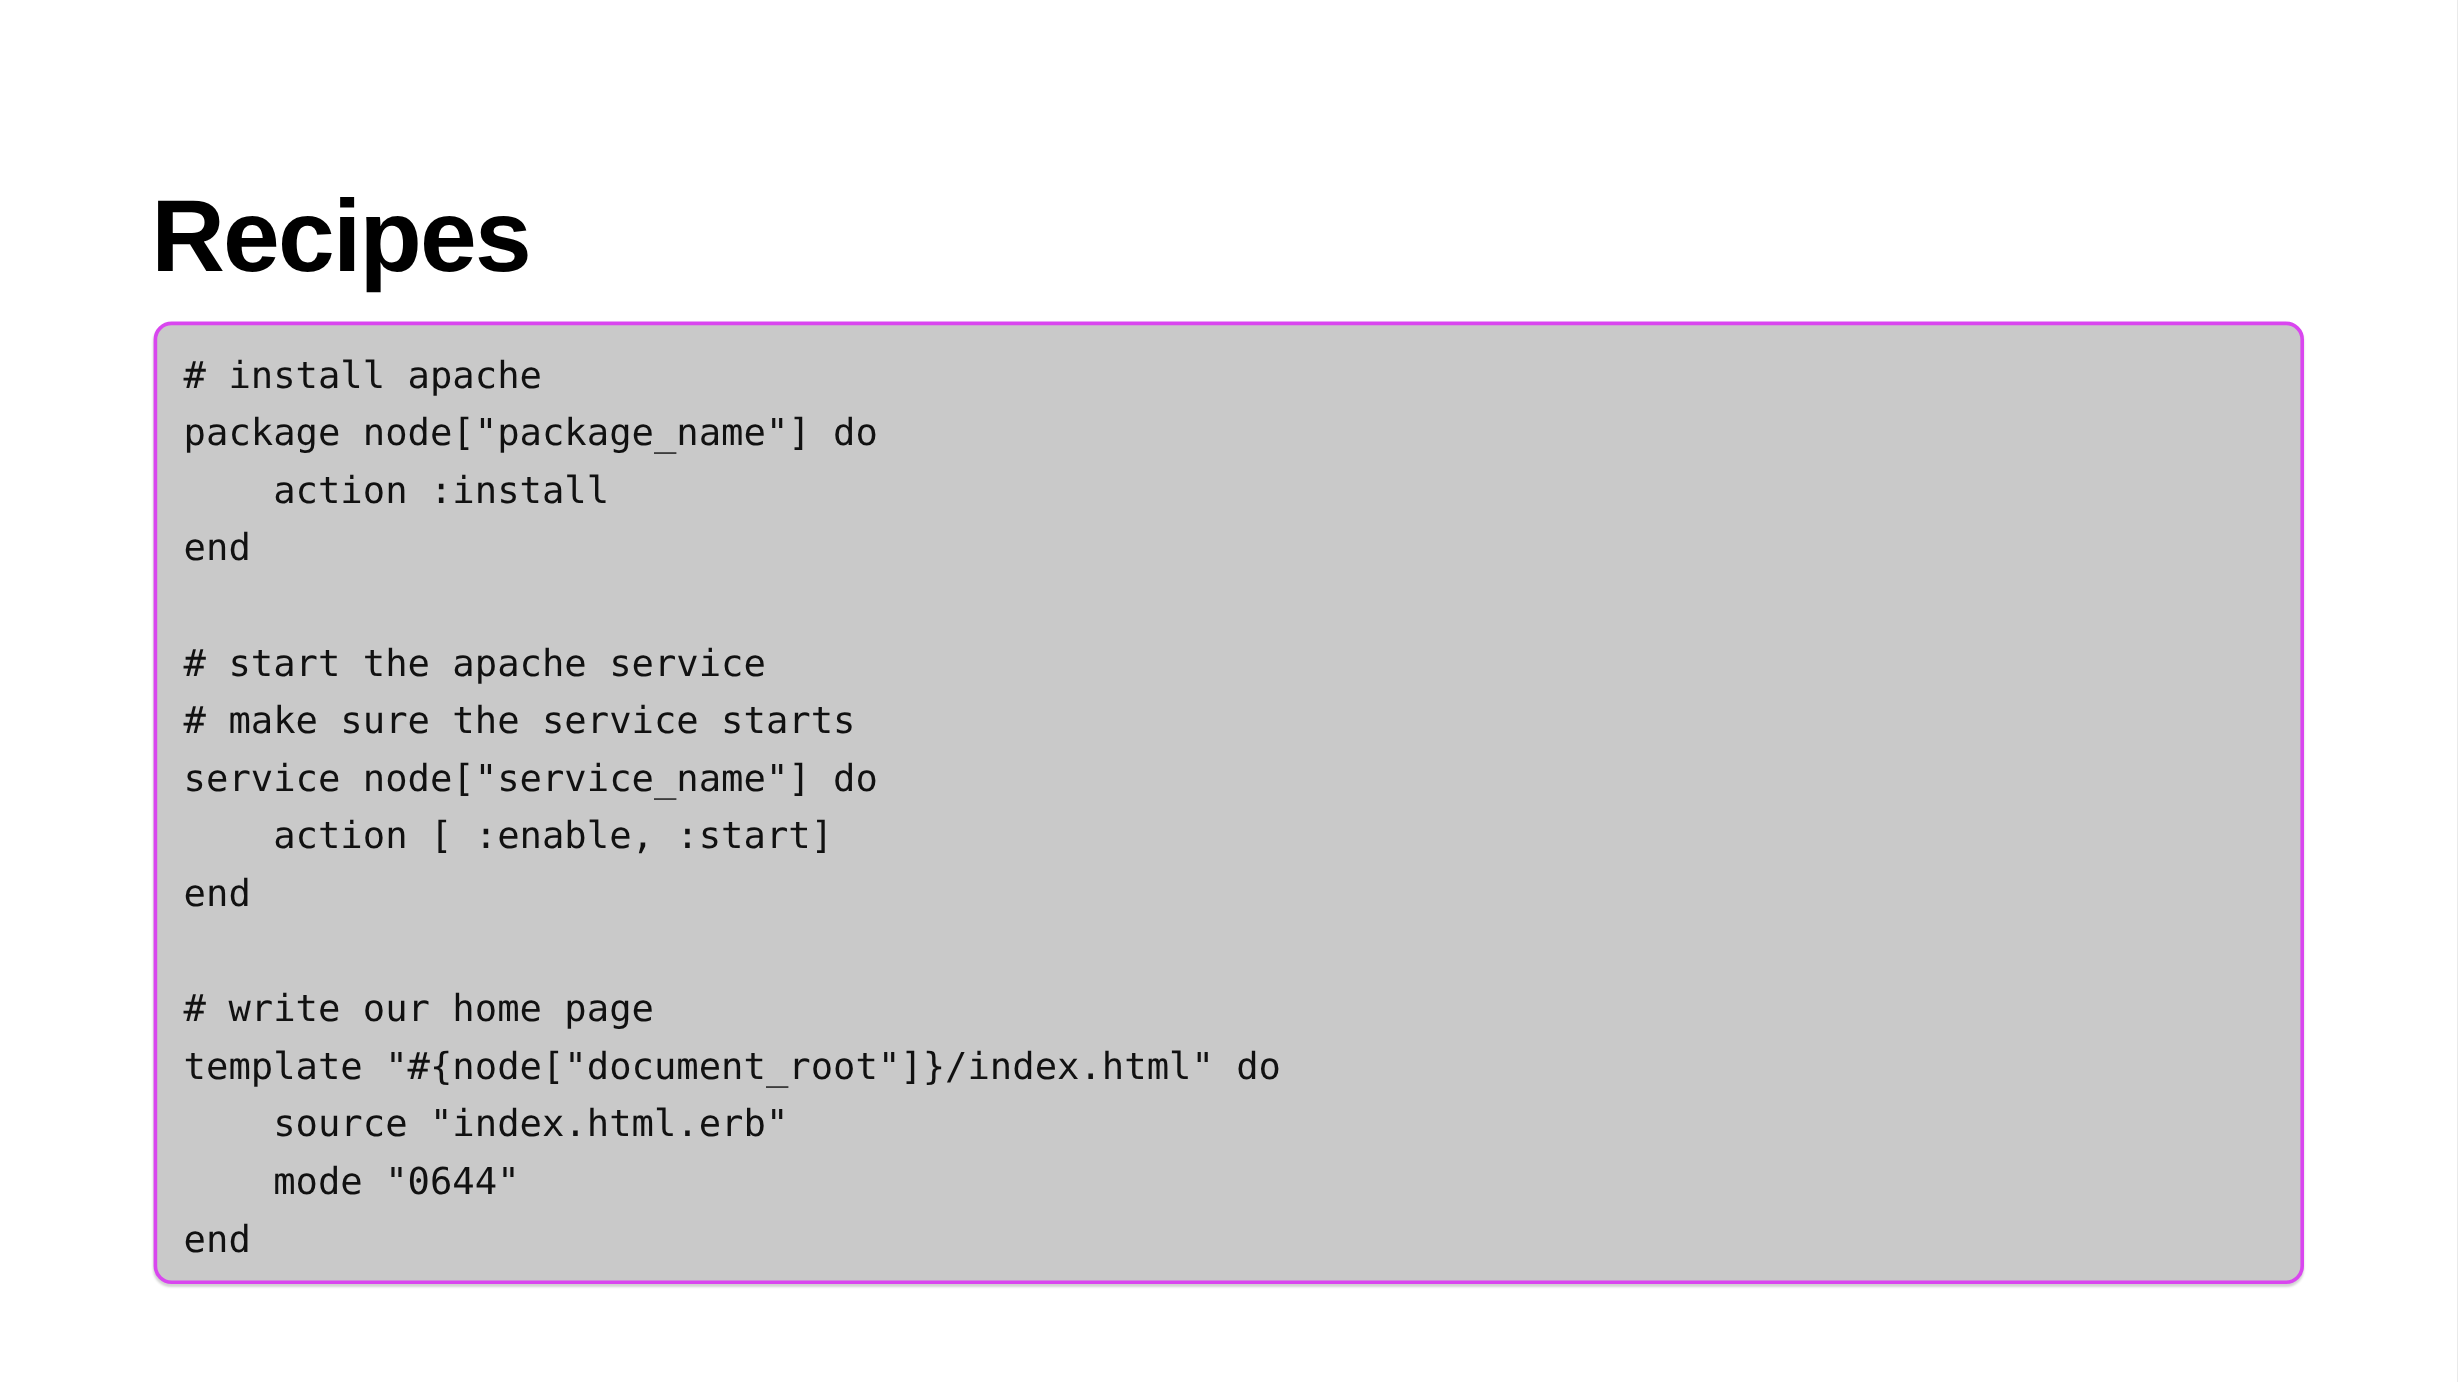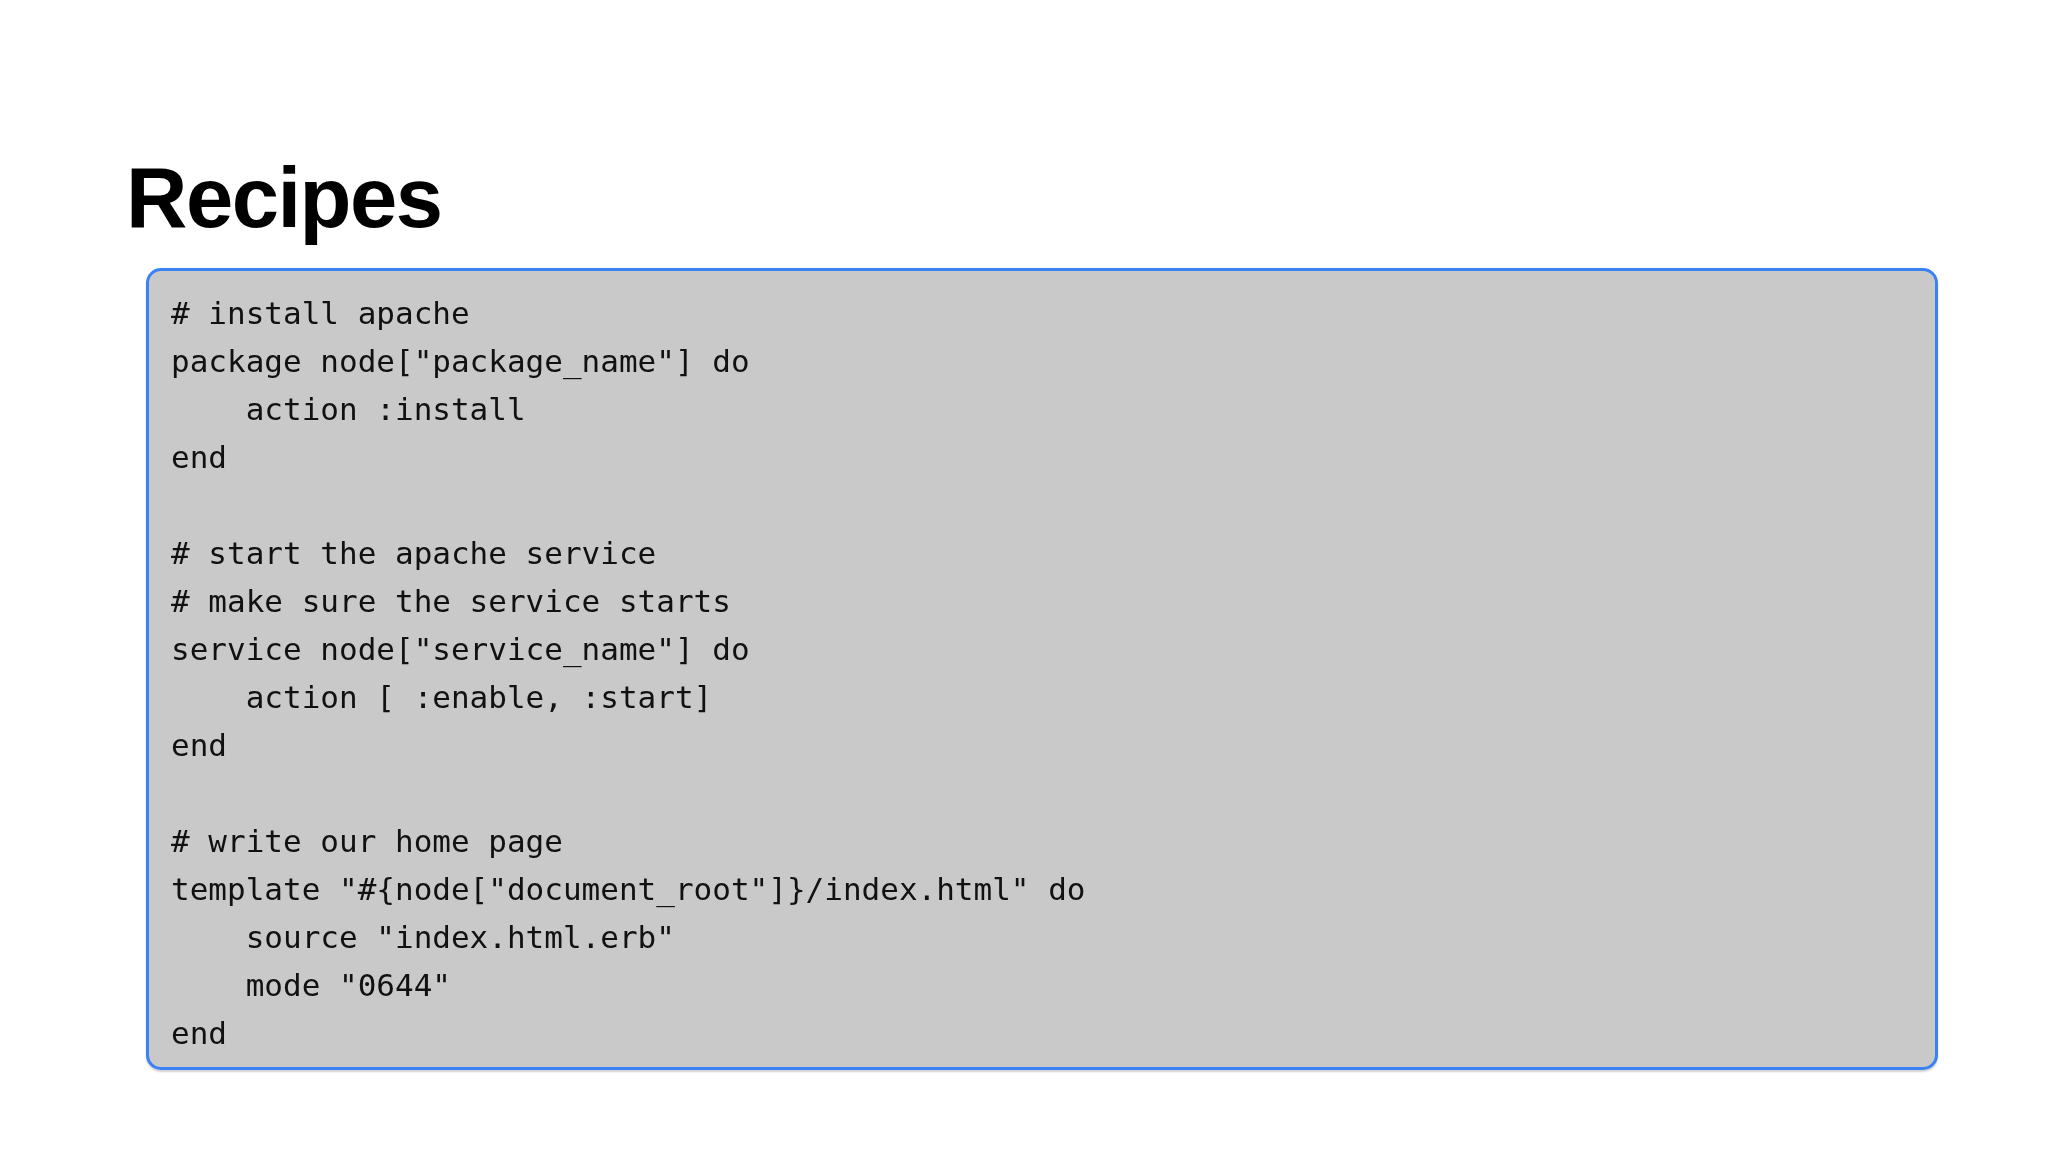--- a/index.html
+++ b/index.html
@@ -37,25 +37,24 @@
   }
 
   .code-block {
     position: absolute;
     left: 128px;
     top: 268px;
     width: 1792px;
     height: 802px;
     box-sizing: border-box;
     background: #c9c9c9;
-    border: 3px solid #3b82f6;
+    border: 3px solid #d946ef;
     border-radius: 15px;
     box-shadow: 0 2px 2px rgba(0,0,0,0.18);
     overflow: hidden;
-    margin-left: 18px;
   }
 
   .code-text {
     position: absolute;
     left: 22px;
     top: 18px;
     right: 10px;
     margin: 0;
     font-family: "DejaVu Sans Mono", "Liberation Mono", monospace;
     font-size: 31px;

